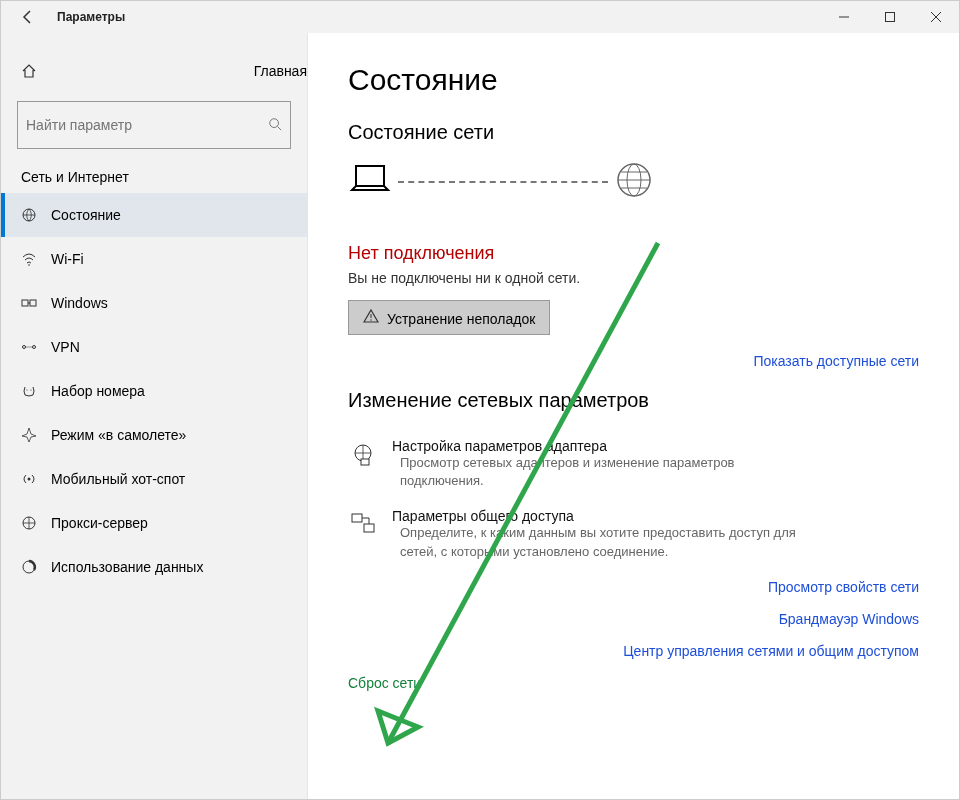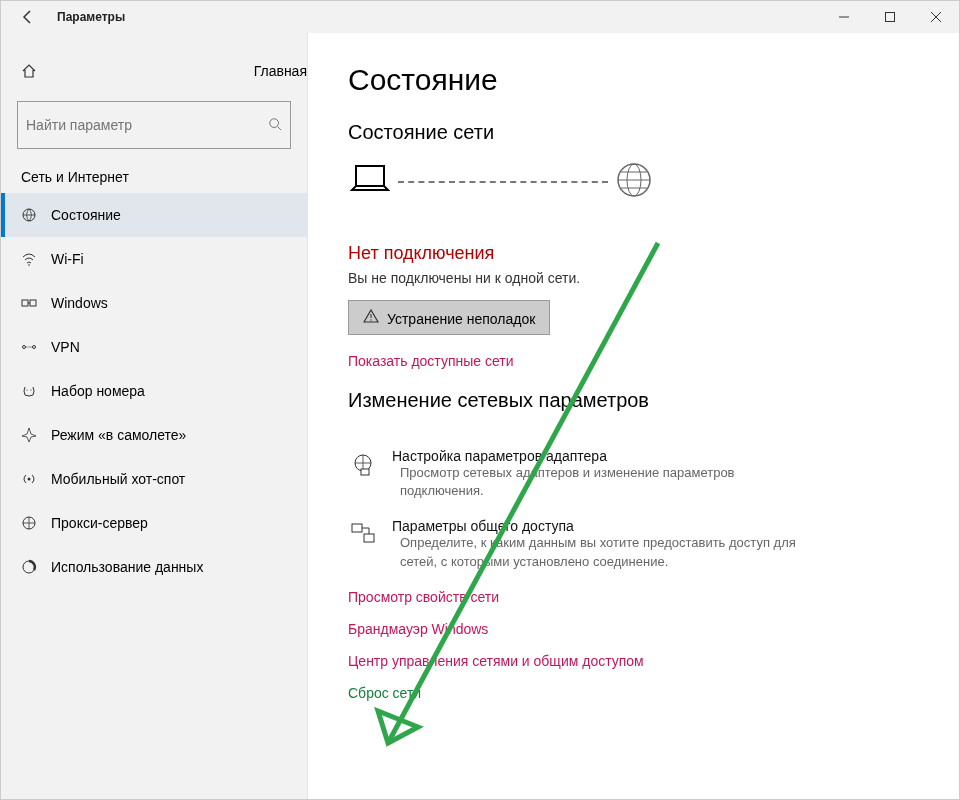--- a/index.html
+++ b/index.html
@@ -22,22 +22,22 @@
   .navitem.selected { background:#e0e6eb; border-left: 4px solid #0078d4; padding-left:16px; }
   .navitem .icon { width:16px; height:16px; display:flex; align-items:center; justify-content:center; color:#333; }
   .main { flex:1; padding: 30px 40px 20px 40px; overflow:auto; position:relative; }
   .main h1 { font-size: 30px; font-weight: 400; margin-bottom: 24px; }
   .main h2 { font-size: 20px; font-weight: 500; margin-bottom: 16px; }
   .net-diagram { display:flex; align-items:center; gap: 6px; margin-bottom: 40px; }
   .dashline { flex:1; border-top: 2px dashed #777; height:0; max-width: 210px; }
   .status-red { font-size: 18px; color: #b30000; margin-bottom: 6px; }
   .status-sub { font-size: 14px; color: #333; margin-bottom: 14px; }
   .troubleshoot-btn { display:inline-flex; align-items:flex-end; gap:8px; border:1px solid #999; background:#ccc; padding: 7px 14px; font-size:14px; cursor:pointer; margin-bottom: 18px; }
-  .link { color: #be185d; font-size:14px; cursor:pointer; display:block; margin-bottom: 16px; }
-  .section2 h2 { margin-top: 20px; margin-bottom: 36px; }
+  .link { color: #1d4ed8; font-size:14px; cursor:pointer; display:block; margin-bottom: 16px; text-align: right; }
+  .section2 h2 { margin-top: 20px; margin-bottom: 26px; }
   .optrow { display:flex; gap:14px; margin-bottom: 18px; }
   .optrow .icon { width:30px; height:30px; flex-shrink:0; display:flex; align-items:center; justify-content:center; margin-top:2px; }
   .optrow .opt-title { font-size:14px; color:#111; }
   .optrow .opt-desc { font-size:13px; color:#666; line-height:1.4; max-width: 420px; margin-left: 8px; }
   .reset { color:#15803d; font-size:14px; margin-top: 12px; }
   .annot-arrow { position:absolute; pointer-events:none; }
 </style>
 </head>
 <body>
 

